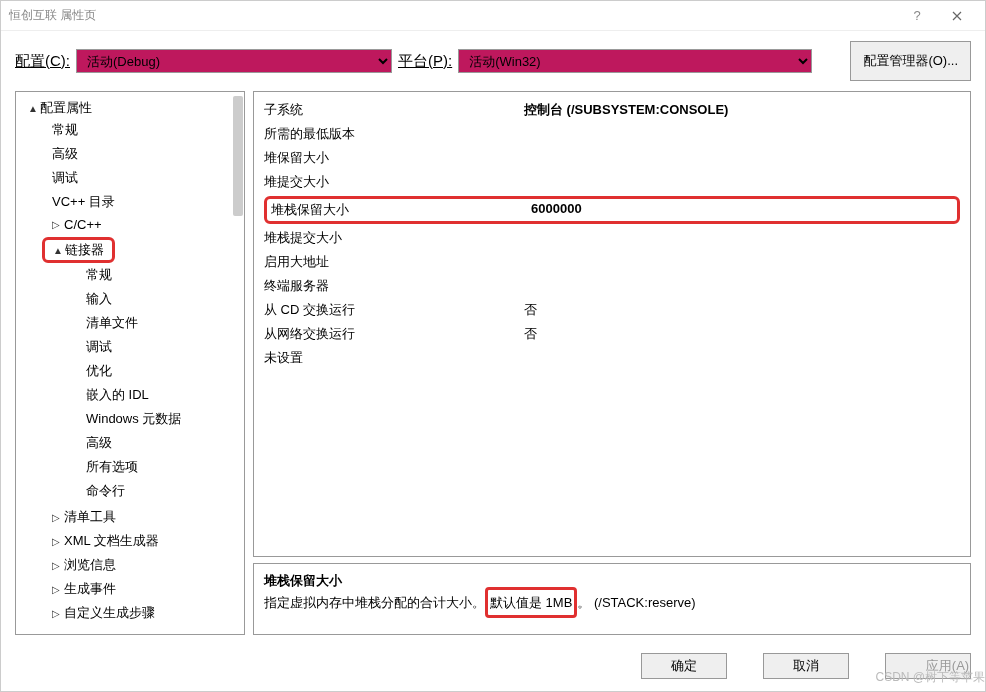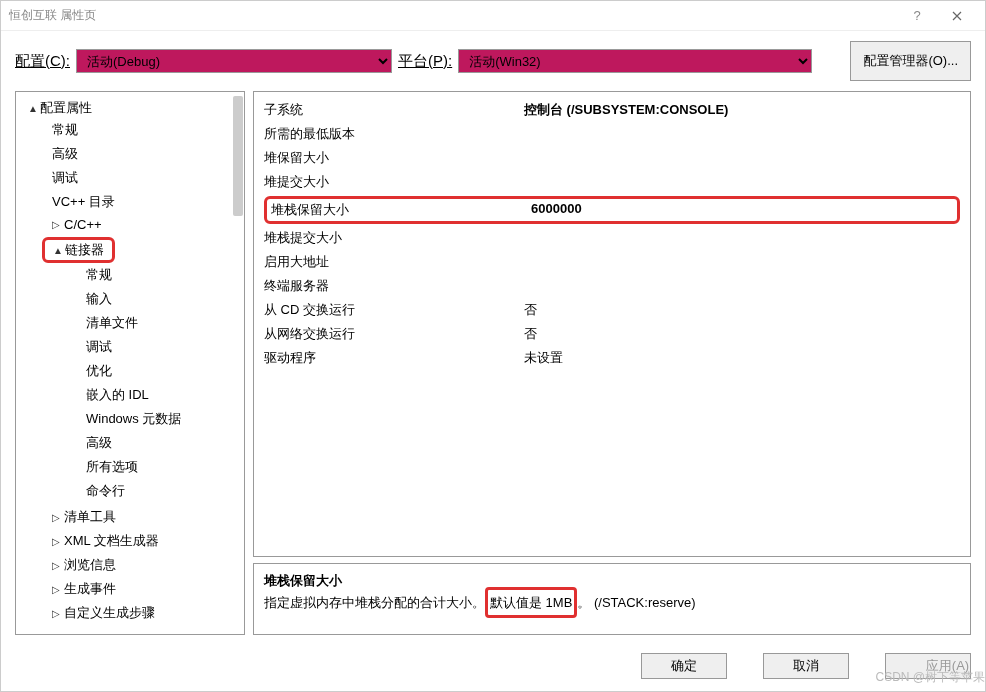--- a/index.html
+++ b/index.html
@@ -239,21 +239,20 @@
             </div>
             <div class="prop-row">
               <div class="prop-label">从 CD 交换运行</div>
               <div class="prop-val">否</div>
             </div>
             <div class="prop-row">
               <div class="prop-label">从网络交换运行</div>
               <div class="prop-val">否</div>
             </div>
             <div class="prop-row">
-              <div class="prop-label">驱动程序</div>
               <div class="prop-val">未设置</div>
             </div>
           </div>
       <div class="desc-panel">
         <div class="desc-title">堆栈保留大小</div>
         <div class="desc-body">
           <span>指定虚拟内存中堆栈分配的合计大小。</span><span class="hl-red-inline">默认值是 1MB</span><span>。    (/STACK:reserve)</span>
         </div>
       </div>
     </div>

